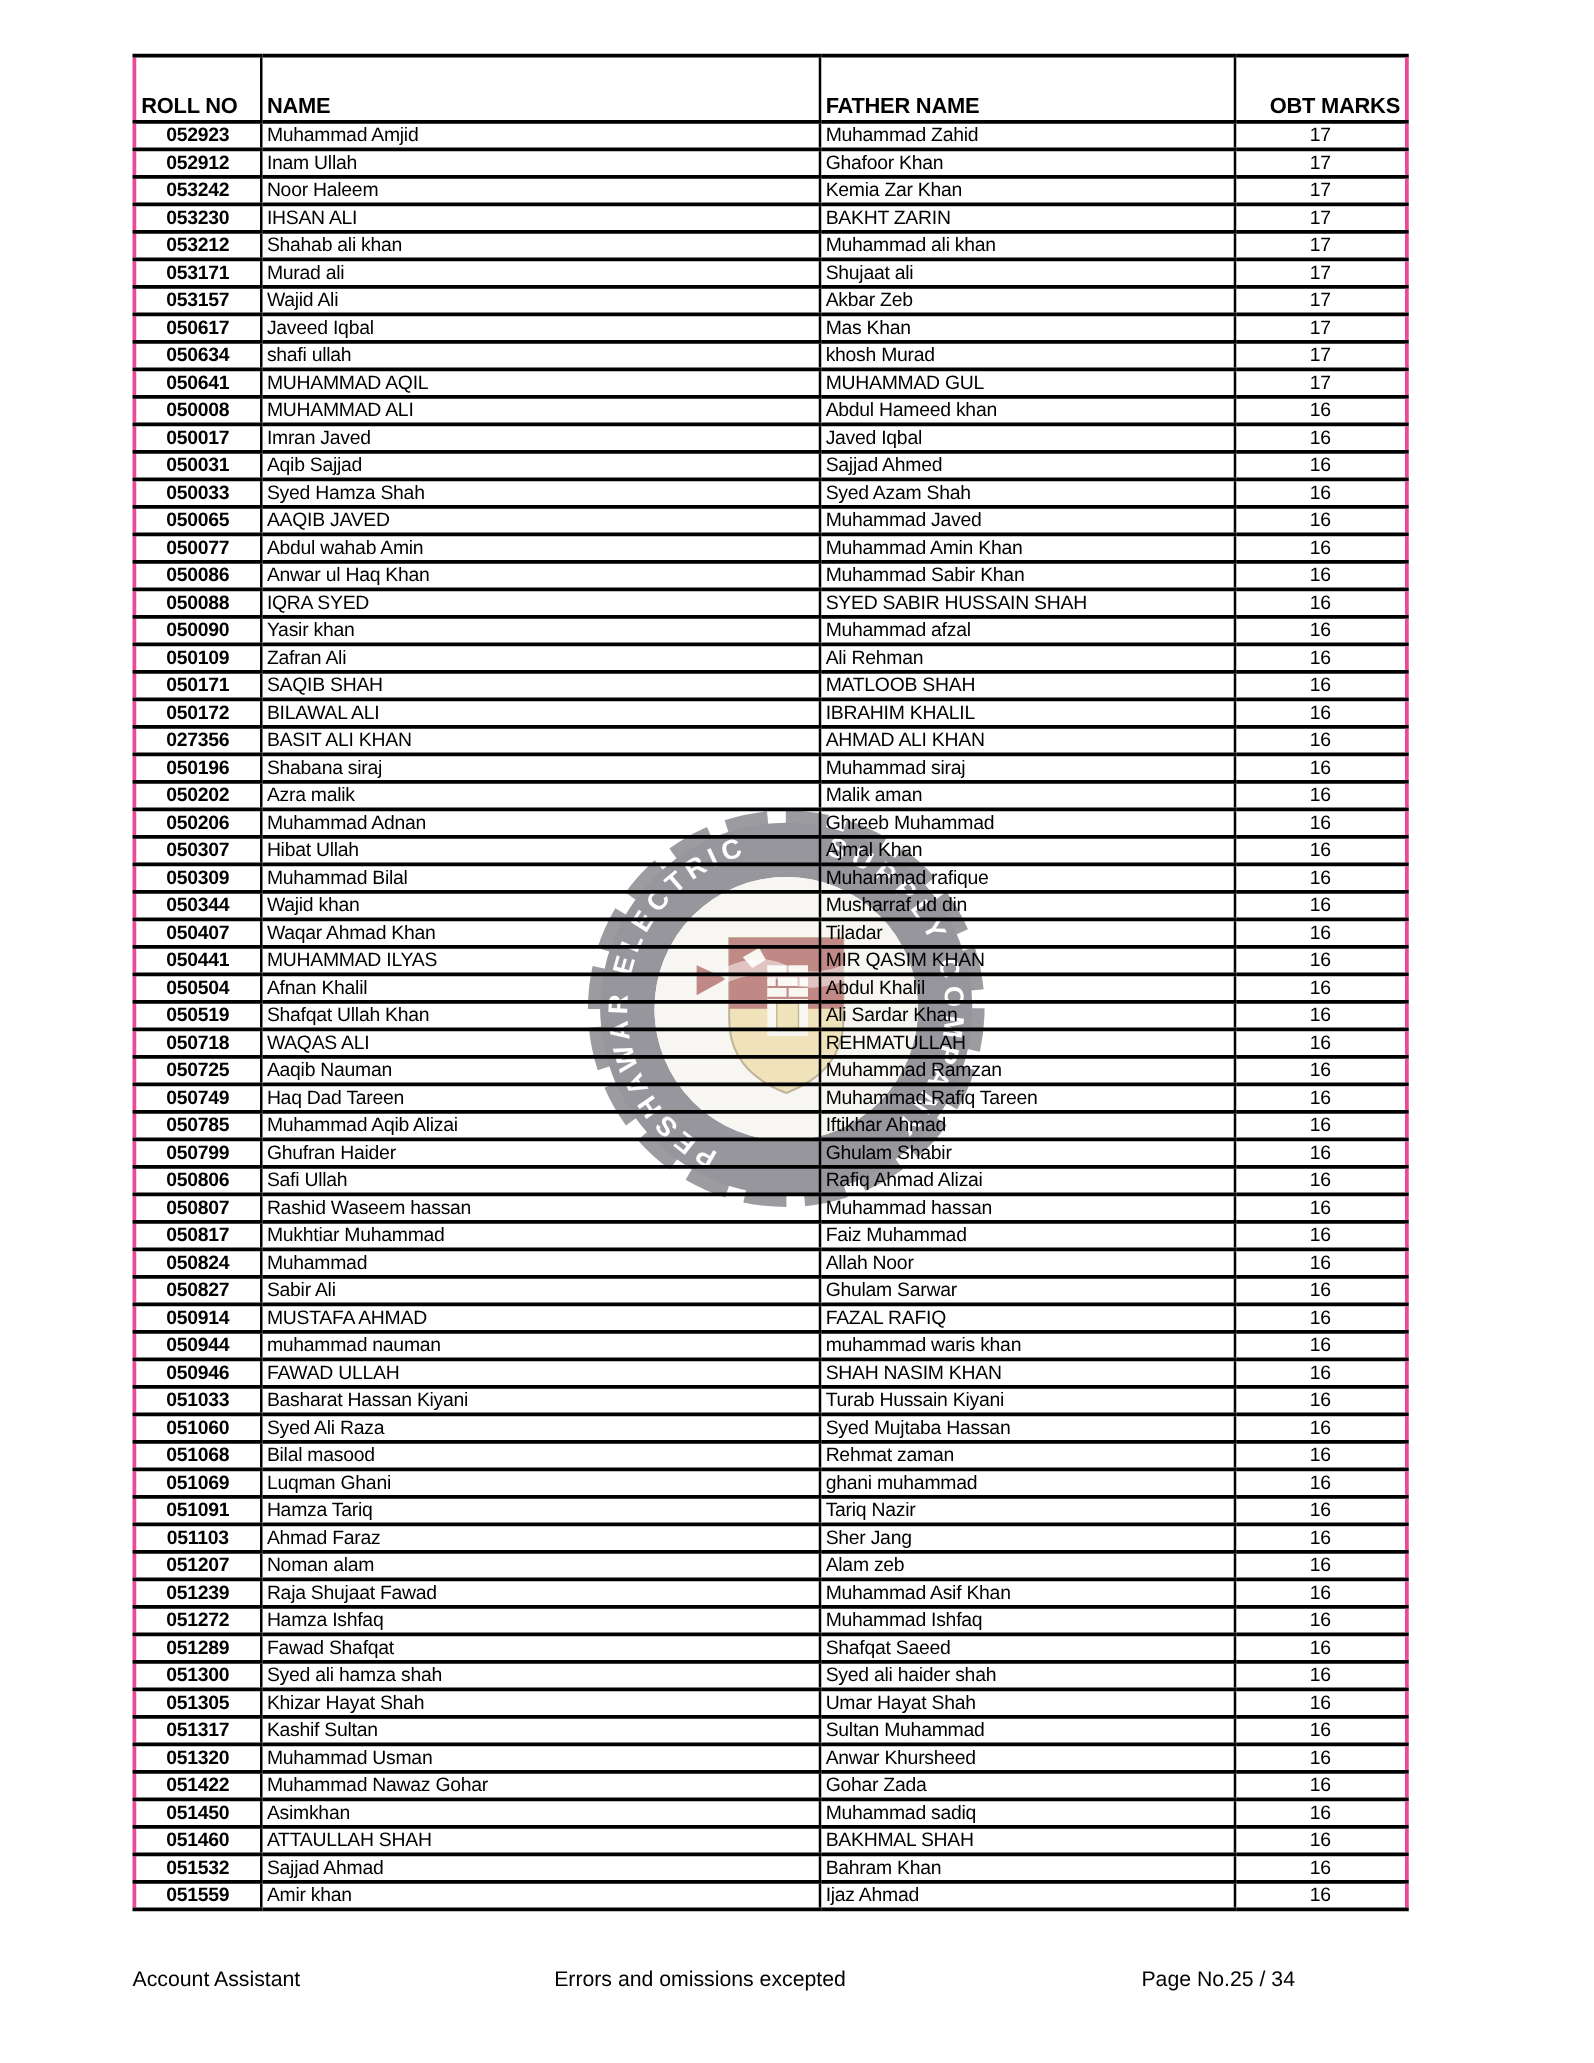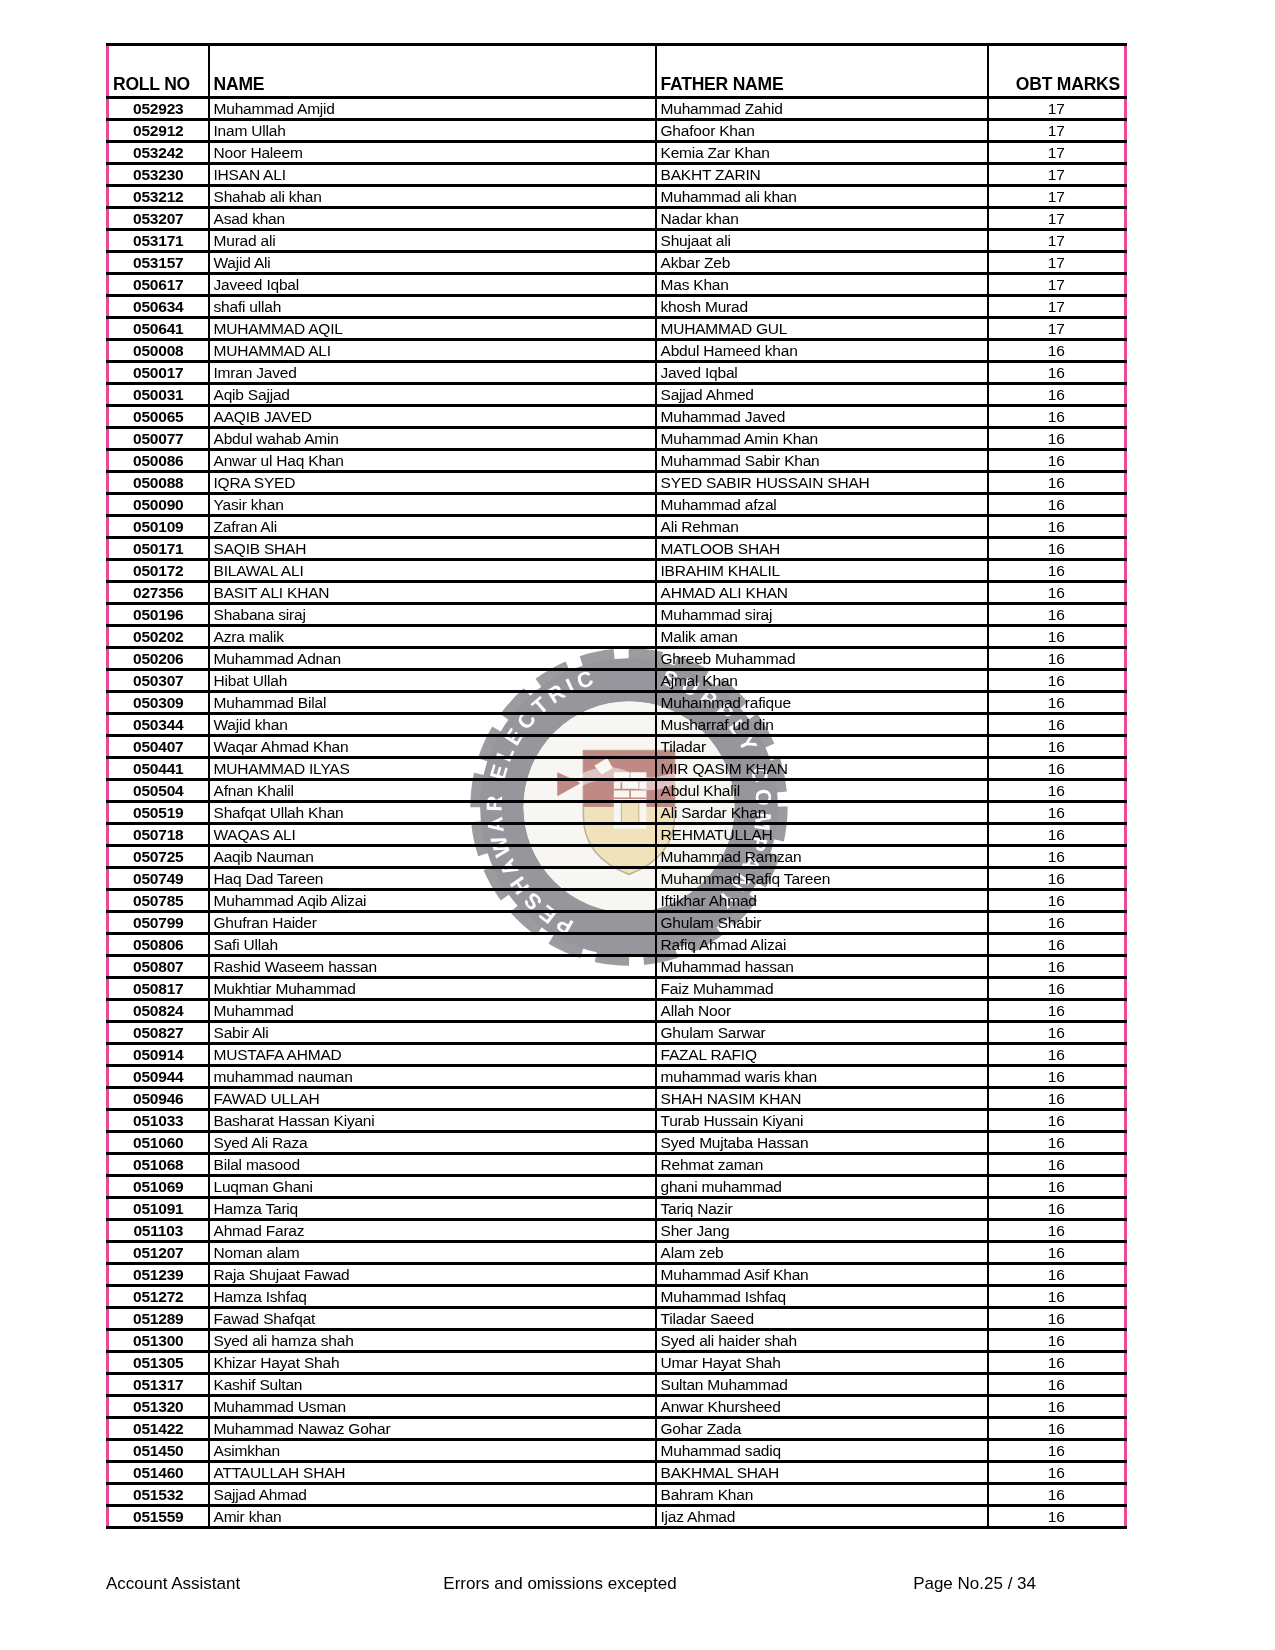--- a/index.html
+++ b/index.html
@@ -126,26 +126,20 @@
     <td class="father">BAKHT ZARIN</td>
     <td class="marks">17</td>
   </tr>
       <tr>
     <td class="roll">053212</td>
     <td class="name">Shahab ali khan</td>
     <td class="father">Muhammad ali khan</td>
     <td class="marks">17</td>
   </tr>
       <tr>
-    <td class="roll">053207</td>
-    <td class="name">Asad khan</td>
-    <td class="father">Nadar khan</td>
-    <td class="marks">17</td>
-  </tr>
-      <tr>
     <td class="roll">053171</td>
     <td class="name">Murad ali</td>
     <td class="father">Shujaat ali</td>
     <td class="marks">17</td>
   </tr>
       <tr>
     <td class="roll">053157</td>
     <td class="name">Wajid Ali</td>
     <td class="father">Akbar Zeb</td>
     <td class="marks">17</td>
@@ -180,20 +174,26 @@
     <td class="father">Javed Iqbal</td>
     <td class="marks">16</td>
   </tr>
       <tr>
     <td class="roll">050031</td>
     <td class="name">Aqib Sajjad</td>
     <td class="father">Sajjad Ahmed</td>
     <td class="marks">16</td>
   </tr>
       <tr>
+    <td class="roll">050033</td>
+    <td class="name">Syed Hamza Shah</td>
+    <td class="father">Syed Azam Shah</td>
+    <td class="marks">16</td>
+  </tr>
+      <tr>
     <td class="roll">050065</td>
     <td class="name">AAQIB JAVED</td>
     <td class="father">Muhammad Javed</td>
     <td class="marks">16</td>
   </tr>
       <tr>
     <td class="roll">050077</td>
     <td class="name">Abdul wahab Amin</td>
     <td class="father">Muhammad Amin Khan</td>
     <td class="marks">16</td>
@@ -428,21 +428,21 @@
   </tr>
       <tr>
     <td class="roll">051272</td>
     <td class="name">Hamza Ishfaq</td>
     <td class="father">Muhammad Ishfaq</td>
     <td class="marks">16</td>
   </tr>
       <tr>
     <td class="roll">051289</td>
     <td class="name">Fawad Shafqat</td>
-    <td class="father">Tiladar Saeed</td>
+    <td class="father">Shafqat Saeed</td>
     <td class="marks">16</td>
   </tr>
       <tr>
     <td class="roll">051300</td>
     <td class="name">Syed ali hamza shah</td>
     <td class="father">Syed ali haider shah</td>
     <td class="marks">16</td>
   </tr>
       <tr>
     <td class="roll">051305</td>

